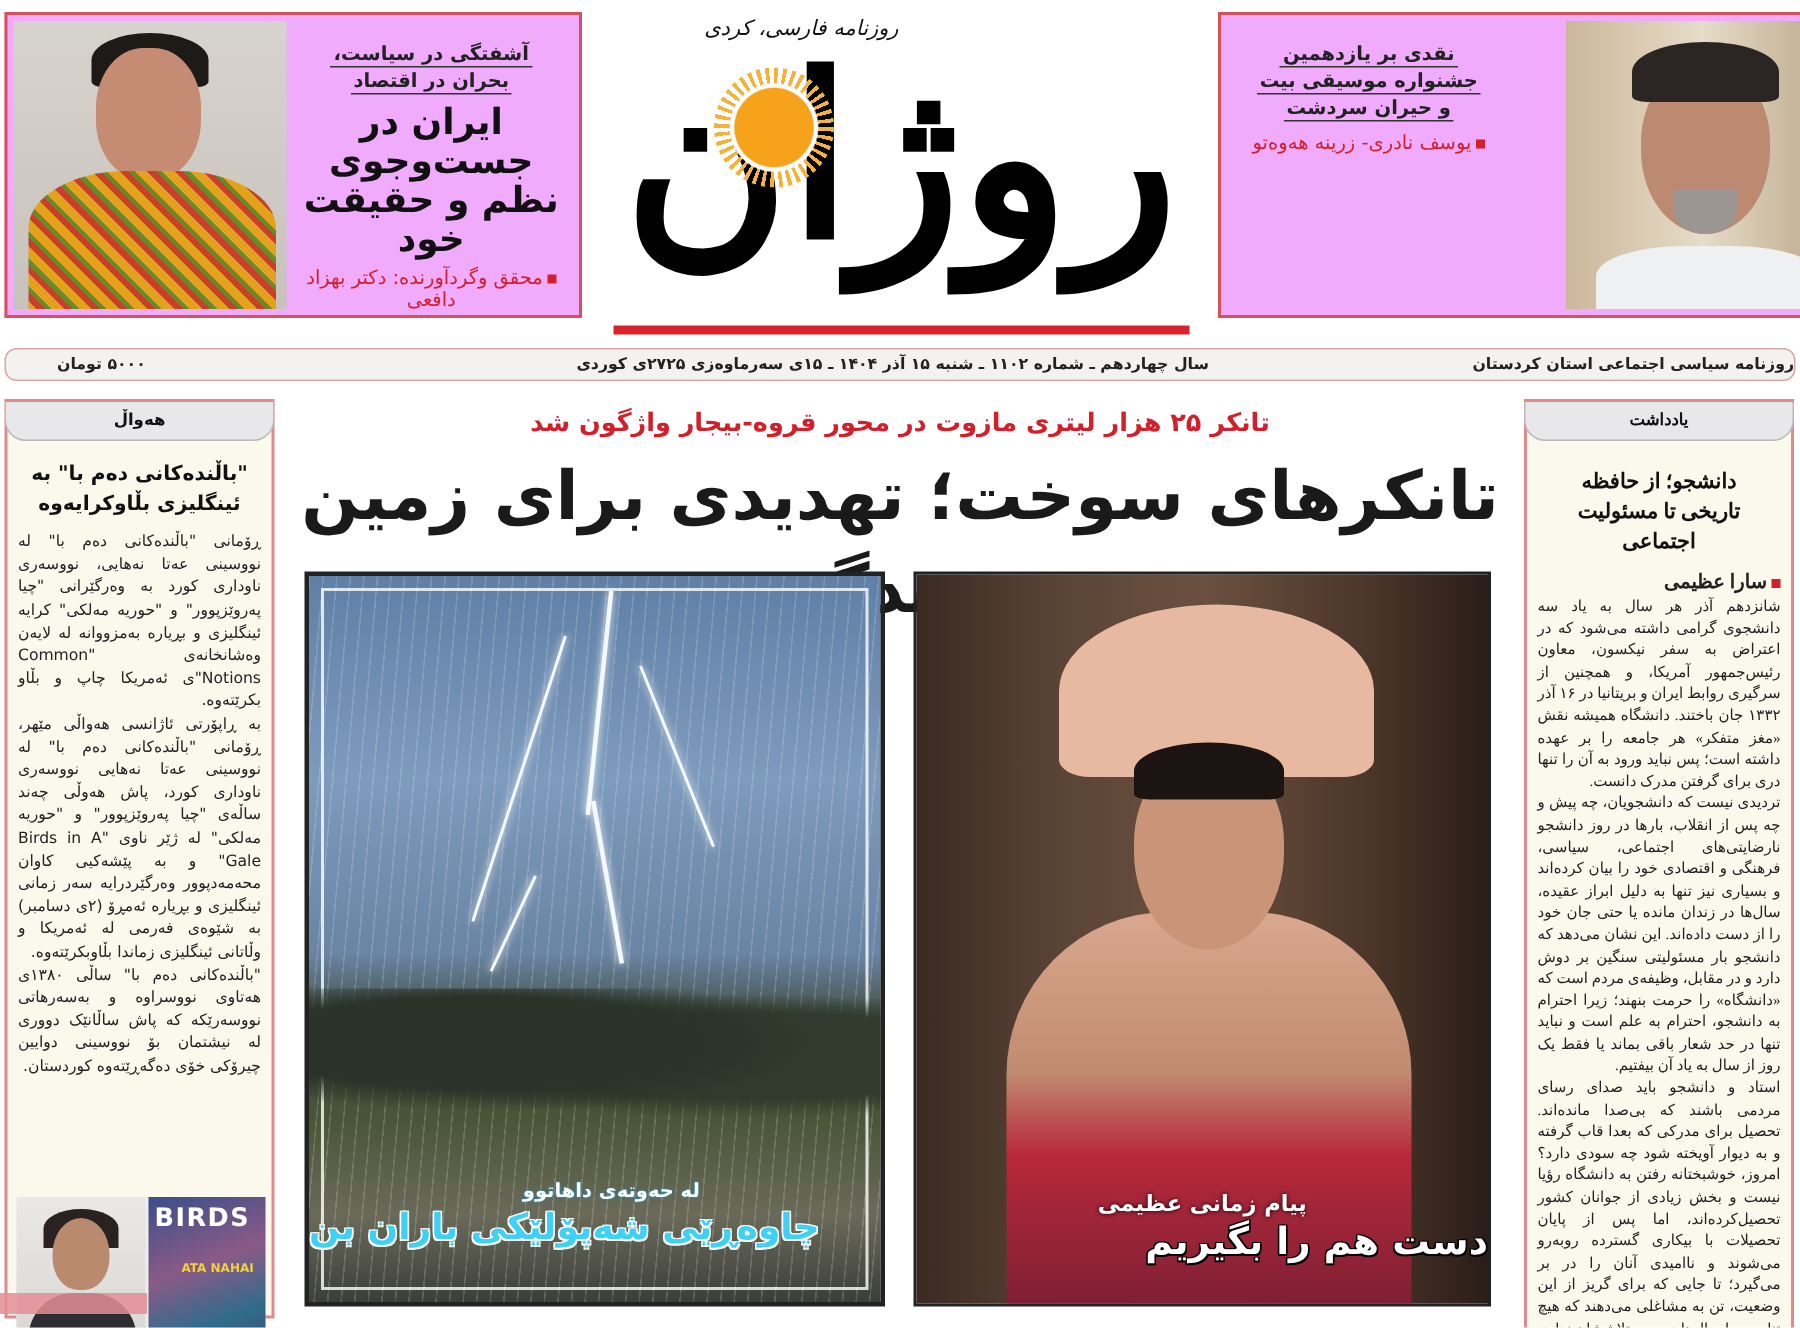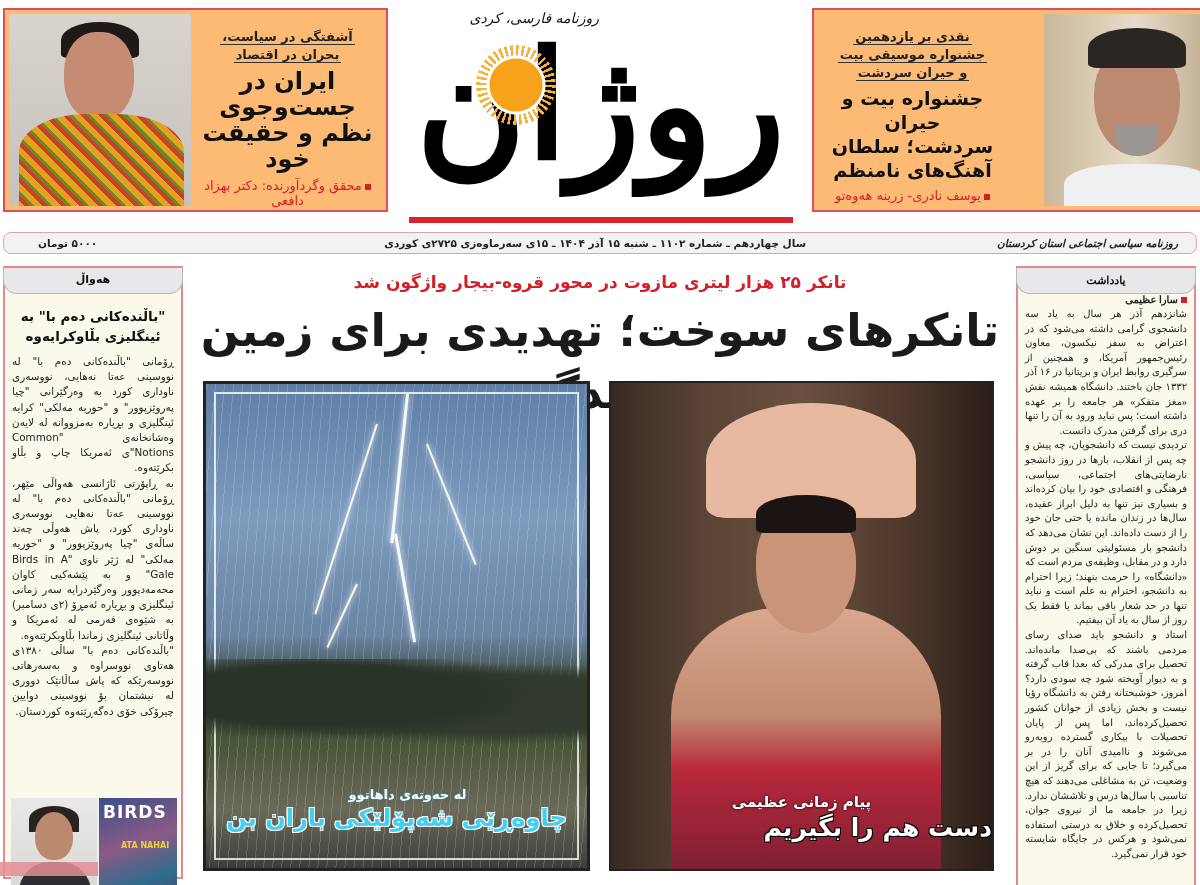--- a/index.html
+++ b/index.html
@@ -1,21 +1,21 @@
 <!DOCTYPE html>
 <html><head>
 <meta charset="utf-8">
 <style>
 *{box-sizing:border-box;margin:0;padding:0;}
 html,body{width:1200px;height:885px;overflow:hidden;background:#fff;}
 body{position:relative;font-family:"DejaVu Sans",sans-serif;color:#111;}
 .abs{position:absolute;}
 
 
-.teaser{position:absolute;top:8px;height:204px;border:2px solid #d8505a;background:#fdba74;}
+.teaser{position:absolute;top:8px;height:204px;border:2px solid #d8505a;background:#f0abfc;}
 .teaser-left{left:3px;width:385px;}
 .teaser-right{left:812px;width:420px;}
 .teaser .photo{position:absolute;top:4px;width:182px;height:192px;}
 .teaser-left .photo{left:4px;}
 .teaser-right .photo{right:4px;}
 .teaser .txt{position:absolute;top:18px;width:185px;text-align:center;direction:rtl;}
 .teaser-left .txt{right:6px;}
 .teaser-right .txt{left:6px;}
 .kicker{font-size:13px;font-weight:bold;color:#222;line-height:18px;}
 .kicker span{border-bottom:1px solid #333;padding:0 2px;}
@@ -35,21 +35,21 @@
 
 .infobar{position:absolute;left:3px;top:232px;width:1194px;height:22px;border:1px solid #d9a6aa;border-radius:8px;background:#f4f1f1;font-size:10.5px;direction:rtl;}
 .infobar span{position:absolute;top:4px;font-weight:bold;color:#222;}
 
 
 .sidecol{position:absolute;top:266px;width:180px;height:613px;border:2px solid #e08a90;background:#fbf9ec;}
 .col-left{left:3px;}
 .col-right{left:1016px;}
 .col-head{height:26px;margin:0 -2px;background:#e8e8ea;border:1px solid #b9b9bb;border-top:none;border-radius:0 0 14px 14px;text-align:center;font-size:11px;font-weight:bold;line-height:24px;direction:rtl;}
 .col-title{text-align:center;font-size:14px;font-weight:900;line-height:20px;margin:16px 6px 8px;direction:rtl;}
-.col-author{font-size:10px;font-weight:bold;color:#222;direction:rtl;padding:0 7px;margin-bottom:2px;}
+.col-author{font-size:13px;font-weight:bold;color:#222;direction:rtl;padding:0 7px;margin-bottom:2px;}
 .col-author .sq{display:inline-block;width:6px;height:6px;background:#d21f2a;margin-left:3px;}
 .col-body{direction:rtl;text-align:justify;font-size:10.4px;line-height:15.2px;padding:0 7px;color:#222;}
 .col-body p{margin:0;}
 
 .img-box{position:absolute;left:6px;top:530px;width:166px;height:115px;background:#eee;}
 .img-author{position:absolute;left:0;top:0;width:86px;height:115px;background:linear-gradient(#e9e8e6,#d7d4d0);}
 .img-author .head{position:absolute;left:24px;top:14px;width:38px;height:48px;border-radius:50% 50% 45% 45%;background:#b98a6e;}
 .img-author .hair{position:absolute;left:18px;top:8px;width:50px;height:26px;border-radius:50% 50% 0 0;background:#2a2220;}
 .img-author .body{position:absolute;left:8px;top:64px;width:72px;height:51px;border-radius:30px 30px 0 0;background:#2e2e32;}
 .img-book{position:absolute;left:88px;top:0;width:78px;height:115px;background:linear-gradient(160deg,#3a4f8a,#8a5a86 40%,#2f6c8c 70%,#4a3a6a);color:#fff;font-weight:900;}
@@ -62,21 +62,21 @@
 .main-head{position:absolute;left:200px;top:300px;width:800px;text-align:center;font-size:45px;font-weight:900;line-height:62px;letter-spacing:-1px;direction:rtl;color:#1a1a1a;}
 
 .photo-storm{position:absolute;left:203px;top:381px;width:387px;height:490px;border:3px solid #222;
   background:
    repeating-linear-gradient(95deg,rgba(255,255,255,.16) 0 1px,transparent 1px 9px),
    linear-gradient(#5f7fa6 0%,#7d9bbd 28%,#6a84a3 52%,#3e4a3a 62%,#4a5638 75%,#6b6a5a 88%,#3b3f3a 100%);}
 .photo-storm .frame{position:absolute;left:8px;top:8px;right:8px;bottom:8px;border:2px solid rgba(255,255,255,.8);}
 .bolt{position:absolute;width:3px;background:#f4f8ff;box-shadow:0 0 6px #fff;transform-origin:top;}
 .trees{position:absolute;left:0;right:0;top:275px;height:90px;background:radial-gradient(ellipse at 30% 40%,#2a3328 0 40%,transparent 60%),radial-gradient(ellipse at 75% 50%,#313a2c 0 45%,transparent 65%);}
 .storm-cap-small{position:absolute;left:0;right:0;top:403px;text-align:center;color:#fff;font-size:13px;font-weight:bold;direction:rtl;text-shadow:0 0 2px #0aa0d8;padding-left:22px;}
-.storm-cap-big{position:absolute;left:0;right:0;top:420px;text-align:center;color:#3fd0f5;font-size:24px;font-weight:900;direction:rtl;text-shadow:1px 1px 0 #fff,-1px -1px 0 #fff,1px -1px 0 #fff,-1px 1px 0 #fff;}
+.storm-cap-big{position:absolute;left:0;right:0;top:420px;text-align:left;color:#3fd0f5;font-size:24px;font-weight:900;direction:rtl;text-shadow:1px 1px 0 #fff,-1px -1px 0 #fff,1px -1px 0 #fff,-1px 1px 0 #fff;}
 
 .photo-wrestler{position:absolute;left:609px;top:381px;width:385px;height:490px;border:2px solid #222;
   background:linear-gradient(90deg,#3a2a22 0%,#5a4436 25%,#6b5040 50%,#4a3528 80%,#2a1d18 100%);overflow:hidden;}
 .w-arms{position:absolute;left:95px;top:20px;width:210px;height:115px;border-radius:50% 50% 10% 10%;background:#e6b9a0;}
 .w-head{position:absolute;left:145px;top:120px;width:100px;height:130px;border-radius:45% 45% 50% 50%;background:#c99478;}
 .w-hair{position:absolute;left:145px;top:112px;width:100px;height:38px;border-radius:50% 50% 10% 10%;background:#1b1412;}
 .w-body{position:absolute;left:60px;top:225px;width:270px;height:270px;border-radius:40% 40% 0 0;background:linear-gradient(#d9a88e,#c08a70 40%,#b8283a 60%,#7a1f34 100%);}
 .wrest-cap-small{position:absolute;left:0;right:0;top:410px;text-align:center;color:#fff;font-size:15px;font-weight:bold;direction:rtl;text-shadow:0 0 3px #000;}
 .wrest-cap-big{position:absolute;left:0;right:0;top:430px;text-align:right;color:#fff;font-size:25px;font-weight:900;direction:rtl;text-shadow:1px 1px 0 #000,-1px -1px 0 #000,1px -1px 0 #000,-1px 1px 0 #000;}
 
@@ -122,31 +122,26 @@
   <div class="photo p-man2">
     <div class="sh abs"></div>
       <div class="h abs"></div>
       <div class="hr abs"></div>
       <div class="bd abs"></div>
   </div>
   <div class="txt">
     <div class="kicker"><span>نقدی بر یازدهمین</span></div>
     <div class="kicker"><span>جشنواره موسیقی بیت</span></div>
     <div class="kicker"><span>و حیران سردشت</span></div>
-    <div class="teaser-title" style="font-size:19px;line-height:24px;">
-      <div>جشنواره بیت و حیران</div>
-      <div>سردشت؛ سلطان</div>
-      <div>آهنگ‌های نامنظم</div>
-    </div>
     <div class="byline"><span class="sq"></span><span>یوسف نادری- زرینه هەوەتو</span></div>
   </div>
 </div>
 
 <div class="infobar">
-  <span style="right:18px;font-style:italic;">روزنامه سیاسی اجتماعی استان کردستان</span>
+  <span style="right:0;">روزنامه سیاسی اجتماعی استان کردستان</span>
   <span style="right:390px;">سال چهاردهم ـ شماره ۱۱۰۲ ـ شنبه ۱۵ آذر ۱۴۰۴ ـ ۱۵ی سەرماوەزی ۲۷۲۵ی کوردی</span>
   <span style="left:34px;">۵۰۰۰ تومان</span>
 </div>
 
 <div class="sidecol col-left">
   <div class="col-head">هەواڵ</div>
   <div class="col-title" style="font-size:13.5px;margin-top:12px;">"باڵندەکانی دەم با" بە ئینگلیزی بڵاوکرایەوە</div>
   <div class="col-body">
     <p>ڕۆمانی "باڵندەکانی دەم با" لە نووسینی عەتا نەهایی، نووسەری ناوداری کورد بە وەرگێرانی "چیا پەروێزپوور" و "حوریە مەلکی" کرایە ئینگلیزی و بڕیارە بەمزووانە لە لایەن وەشانخانەی "Common Notions"ی ئەمریکا چاپ و بڵاو بکرێتەوە.</p>
     <p>بە ڕاپۆرتی ئاژانسی هەواڵی مێهر، ڕۆمانی "باڵندەکانی دەم با" لە نووسینی عەتا نەهایی نووسەری ناوداری کورد، پاش هەوڵی چەند ساڵەی "چیا پەروێزپوور" و "حوریە مەلکی" لە ژێر ناوی "Birds in A Gale" و بە پێشەکیی کاوان محەمەدپوور وەرگێردرایە سەر زمانی ئینگلیزی و بڕیارە ئەمڕۆ (٢ی دسامبر) بە شێوەی فەرمی لە ئەمریکا و وڵاتانی ئینگلیزی زماندا بڵاوبکرێتەوە.</p>
@@ -186,20 +181,21 @@
   <div class="w-body"></div>
   <div class="w-arms"></div>
   <div class="w-head"></div>
   <div class="w-hair"></div>
   <div class="wrest-cap-small">پیام زمانی عظیمی</div>
   <div class="wrest-cap-big">دست هم را بگیریم</div>
 </div>
 
 <div class="sidecol col-right" style="height:688px;font-family:Liberation Serif, serif;">
   <div class="col-head">یادداشت</div>
+  <div class="col-title" style="margin:18px 20px 8px;">دانشجو؛ از حافظه تاریخی تا مسئولیت اجتماعی</div>
   <div class="col-author"><span class="sq"></span><span>سارا عظیمی</span></div>
   <div class="col-body" style="font-size:10px;line-height:14.6px;">
     <p>شانزدهم آذر هر سال به یاد سه دانشجوی گرامی داشته می‌شود که در اعتراض به سفر نیکسون، معاون رئیس‌جمهور آمریکا، و همچنین از سرگیری روابط ایران و بریتانیا در ۱۶ آذر ۱۳۳۲ جان باختند. دانشگاه همیشه نقش «مغز متفکر» هر جامعه را بر عهده داشته است؛ پس نباید ورود به آن را تنها دری برای گرفتن مدرک دانست.</p>
     <p>تردیدی نیست که دانشجویان، چه پیش و چه پس از انقلاب، بارها در روز دانشجو نارضایتی‌های اجتماعی، سیاسی، فرهنگی و اقتصادی خود را بیان کرده‌اند و بسیاری نیز تنها به دلیل ابراز عقیده، سال‌ها در زندان مانده یا حتی جان خود را از دست داده‌اند. این نشان می‌دهد که دانشجو بار مسئولیتی سنگین بر دوش دارد و در مقابل، وظیفه‌ی مردم است که «دانشگاه» را حرمت بنهند؛ زیرا احترام به دانشجو، احترام به علم است و نباید تنها در حد شعار باقی بماند یا فقط یک روز از سال به یاد آن بیفتیم.</p>
     <p>استاد و دانشجو باید صدای رسای مردمی باشند که بی‌صدا مانده‌اند. تحصیل برای مدرکی که بعدا قاب گرفته و به دیوار آویخته شود چه سودی دارد؟ امروز، خوشبختانه رفتن به دانشگاه رؤیا نیست و بخش زیادی از جوانان کشور تحصیل‌کرده‌اند، اما پس از پایان تحصیلات با بیکاری گسترده روبه‌رو می‌شوند و ناامیدی آنان را در بر می‌گیرد؛ تا جایی که برای گریز از این وضعیت، تن به مشاغلی می‌دهند که هیچ تناسبی با سال‌ها درس و تلاششان ندارد. زیرا در جامعه ما از نیروی جوان، تحصیل‌کرده و خلاق به درستی استفاده نمی‌شود و هرکس در جایگاه شایسته خود قرار نمی‌گیرد.</p>
 
   </div>
 </div>
 
 </body></html>

